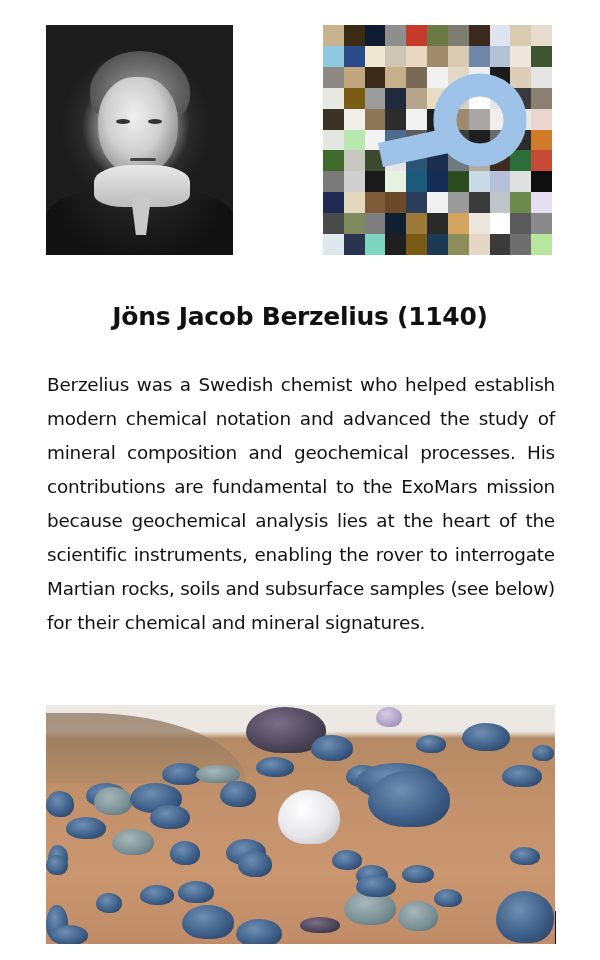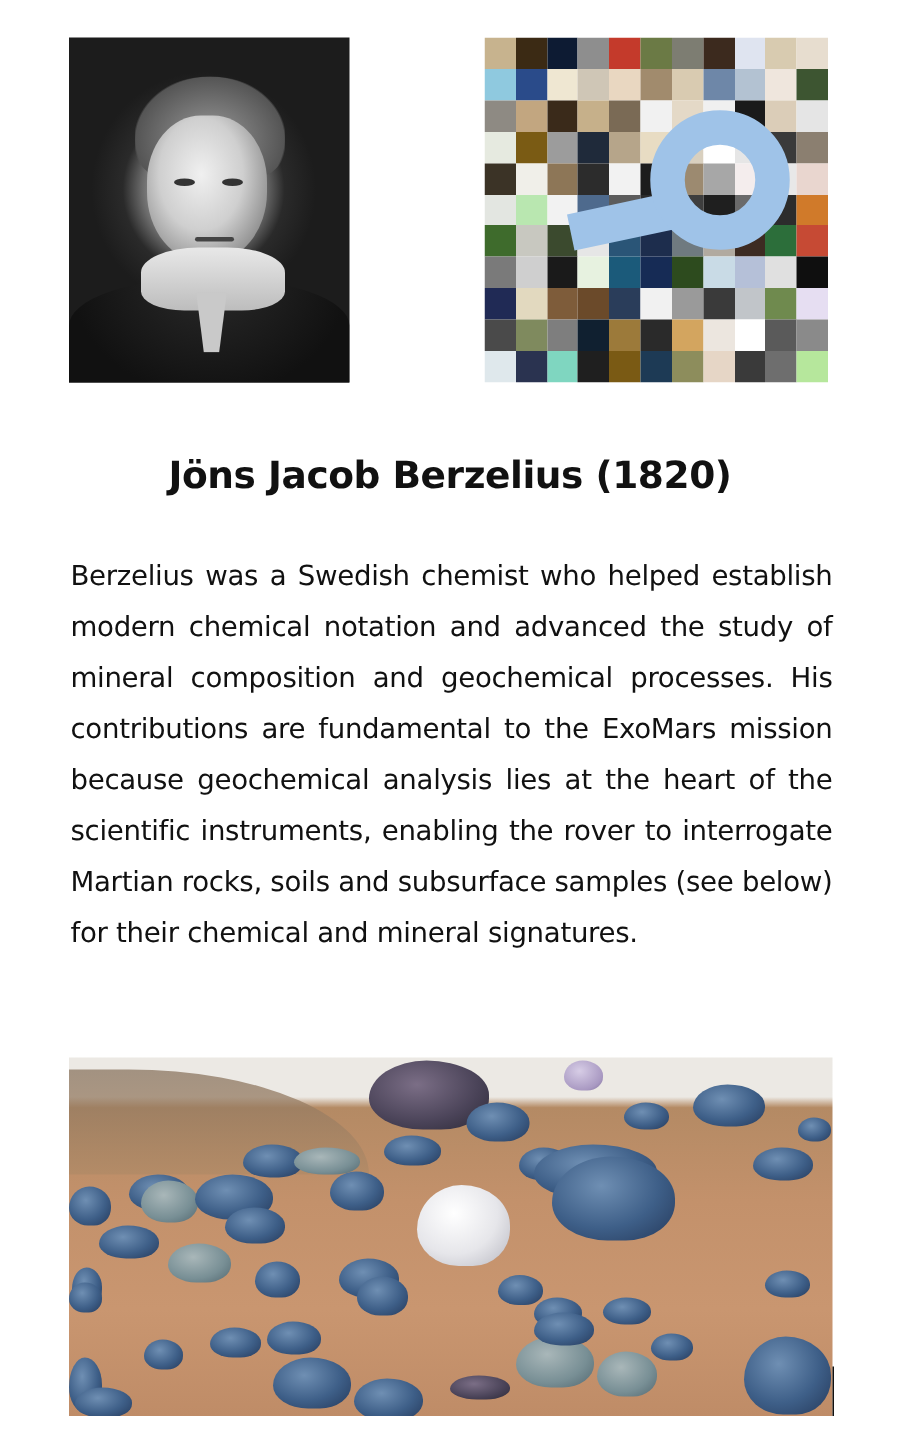--- a/index.html
+++ b/index.html
@@ -186,21 +186,21 @@
       <div class="tile" style="background: rgb(58, 58, 58);"></div>
       <div class="tile" style="background: rgb(110, 110, 110);"></div>
       <div class="tile" style="background: rgb(182, 231, 156);"></div>
     </div>
   <svg class="mag" width="229" height="230" viewBox="0 0 229 230">
     <path id="mag-handle" d="M55 118 L120 104 L126 128 L60 142 Z" fill="#9fc3e8"></path>
     <circle id="mag-ring" cx="157" cy="95" r="35" fill="none" stroke="#9fc3e8" stroke-width="23"></circle>
   </svg>
 </div>
 
-<div class="title">Jöns Jacob Berzelius (1820)</div>
+<div class="title">Jöns Jacob Berzelius (1140)</div>
 
 <div class="body-text">Berzelius was a Swedish chemist who helped establish modern chemical notation and advanced the study of mineral composition and geochemical processes. His contributions are fundamental to the ExoMars mission because geochemical analysis lies at the heart of the scientific instruments, enabling the rover to interrogate Martian rocks, soils and subsurface samples (see below) for their chemical and mineral signatures.</div>
 
 <div class="mars" aria-label="Martian surface with blue-grey rocks and one pale white rock">
   <div class="hill"></div>
   <div class="rock purple" style="left:200px;top:2px;width:80px;height:46px;"></div>
   <div class="rock lilac" style="left:330px;top:2px;width:26px;height:20px;"></div>
   <div class="rock" style="left:265px;top:30px;width:42px;height:26px;"></div>
   <div class="rock" style="left:416px;top:18px;width:48px;height:28px;"></div>
   <div class="rock" style="left:370px;top:30px;width:30px;height:18px;"></div>

